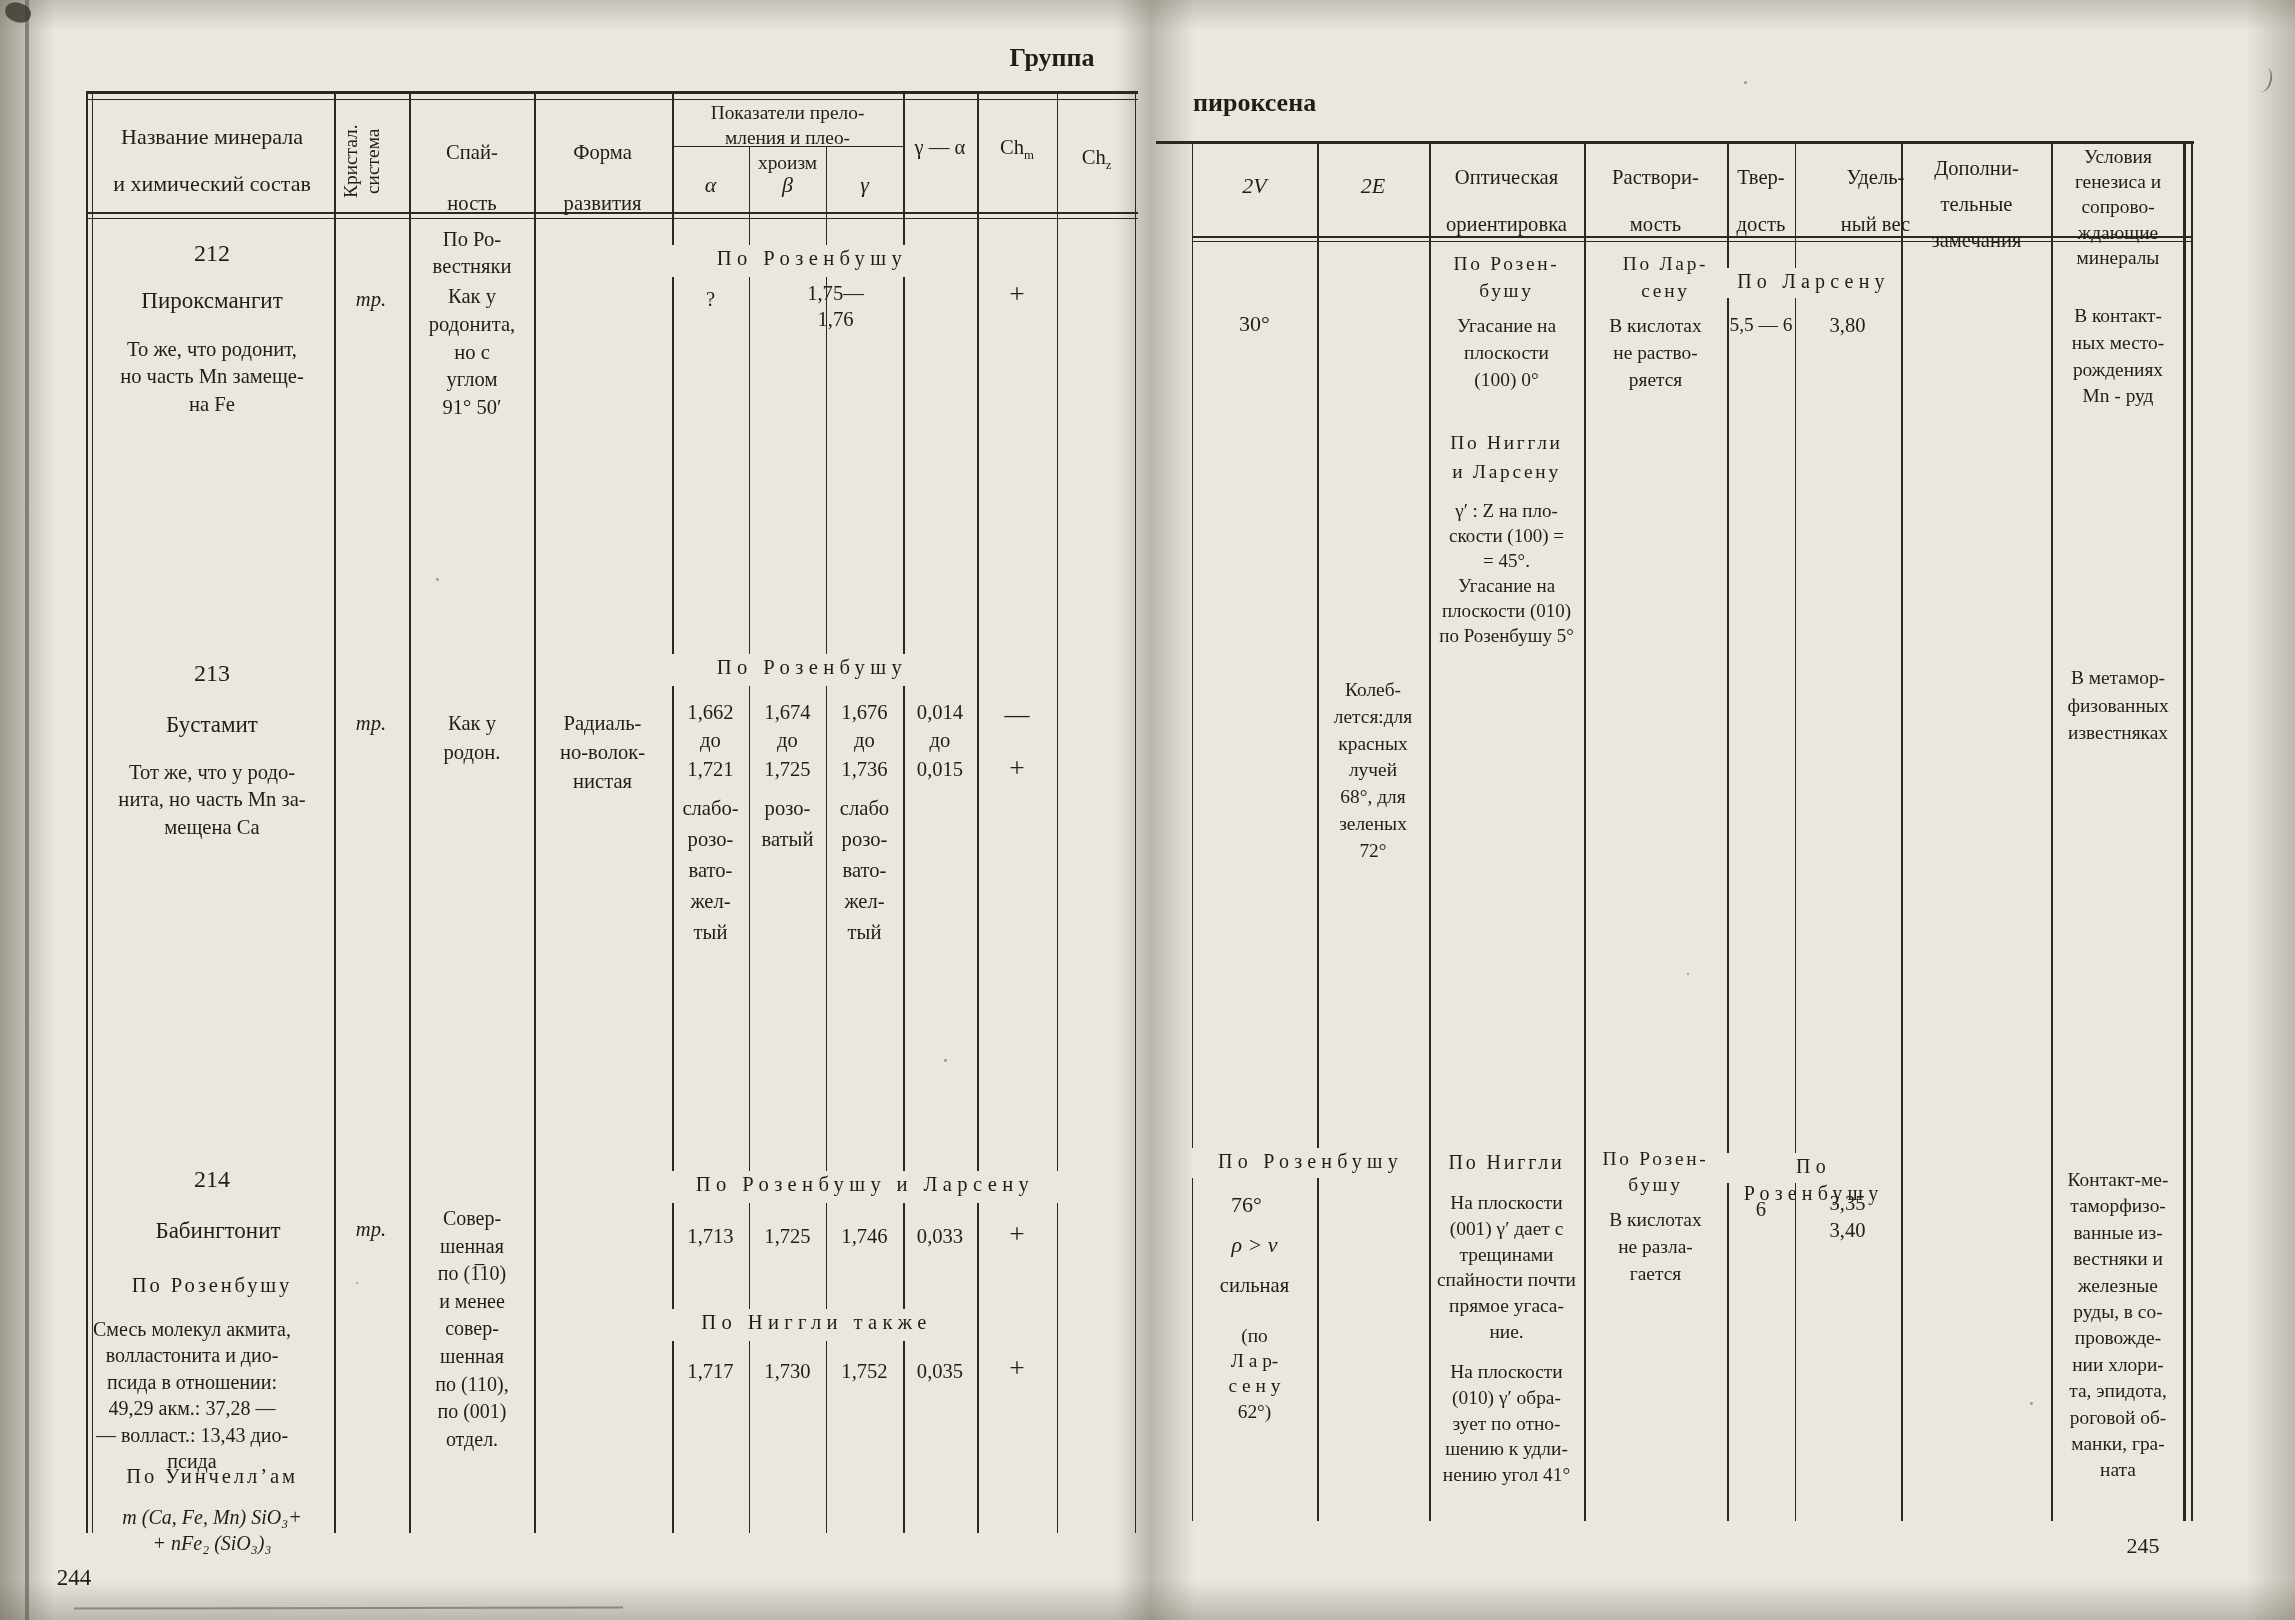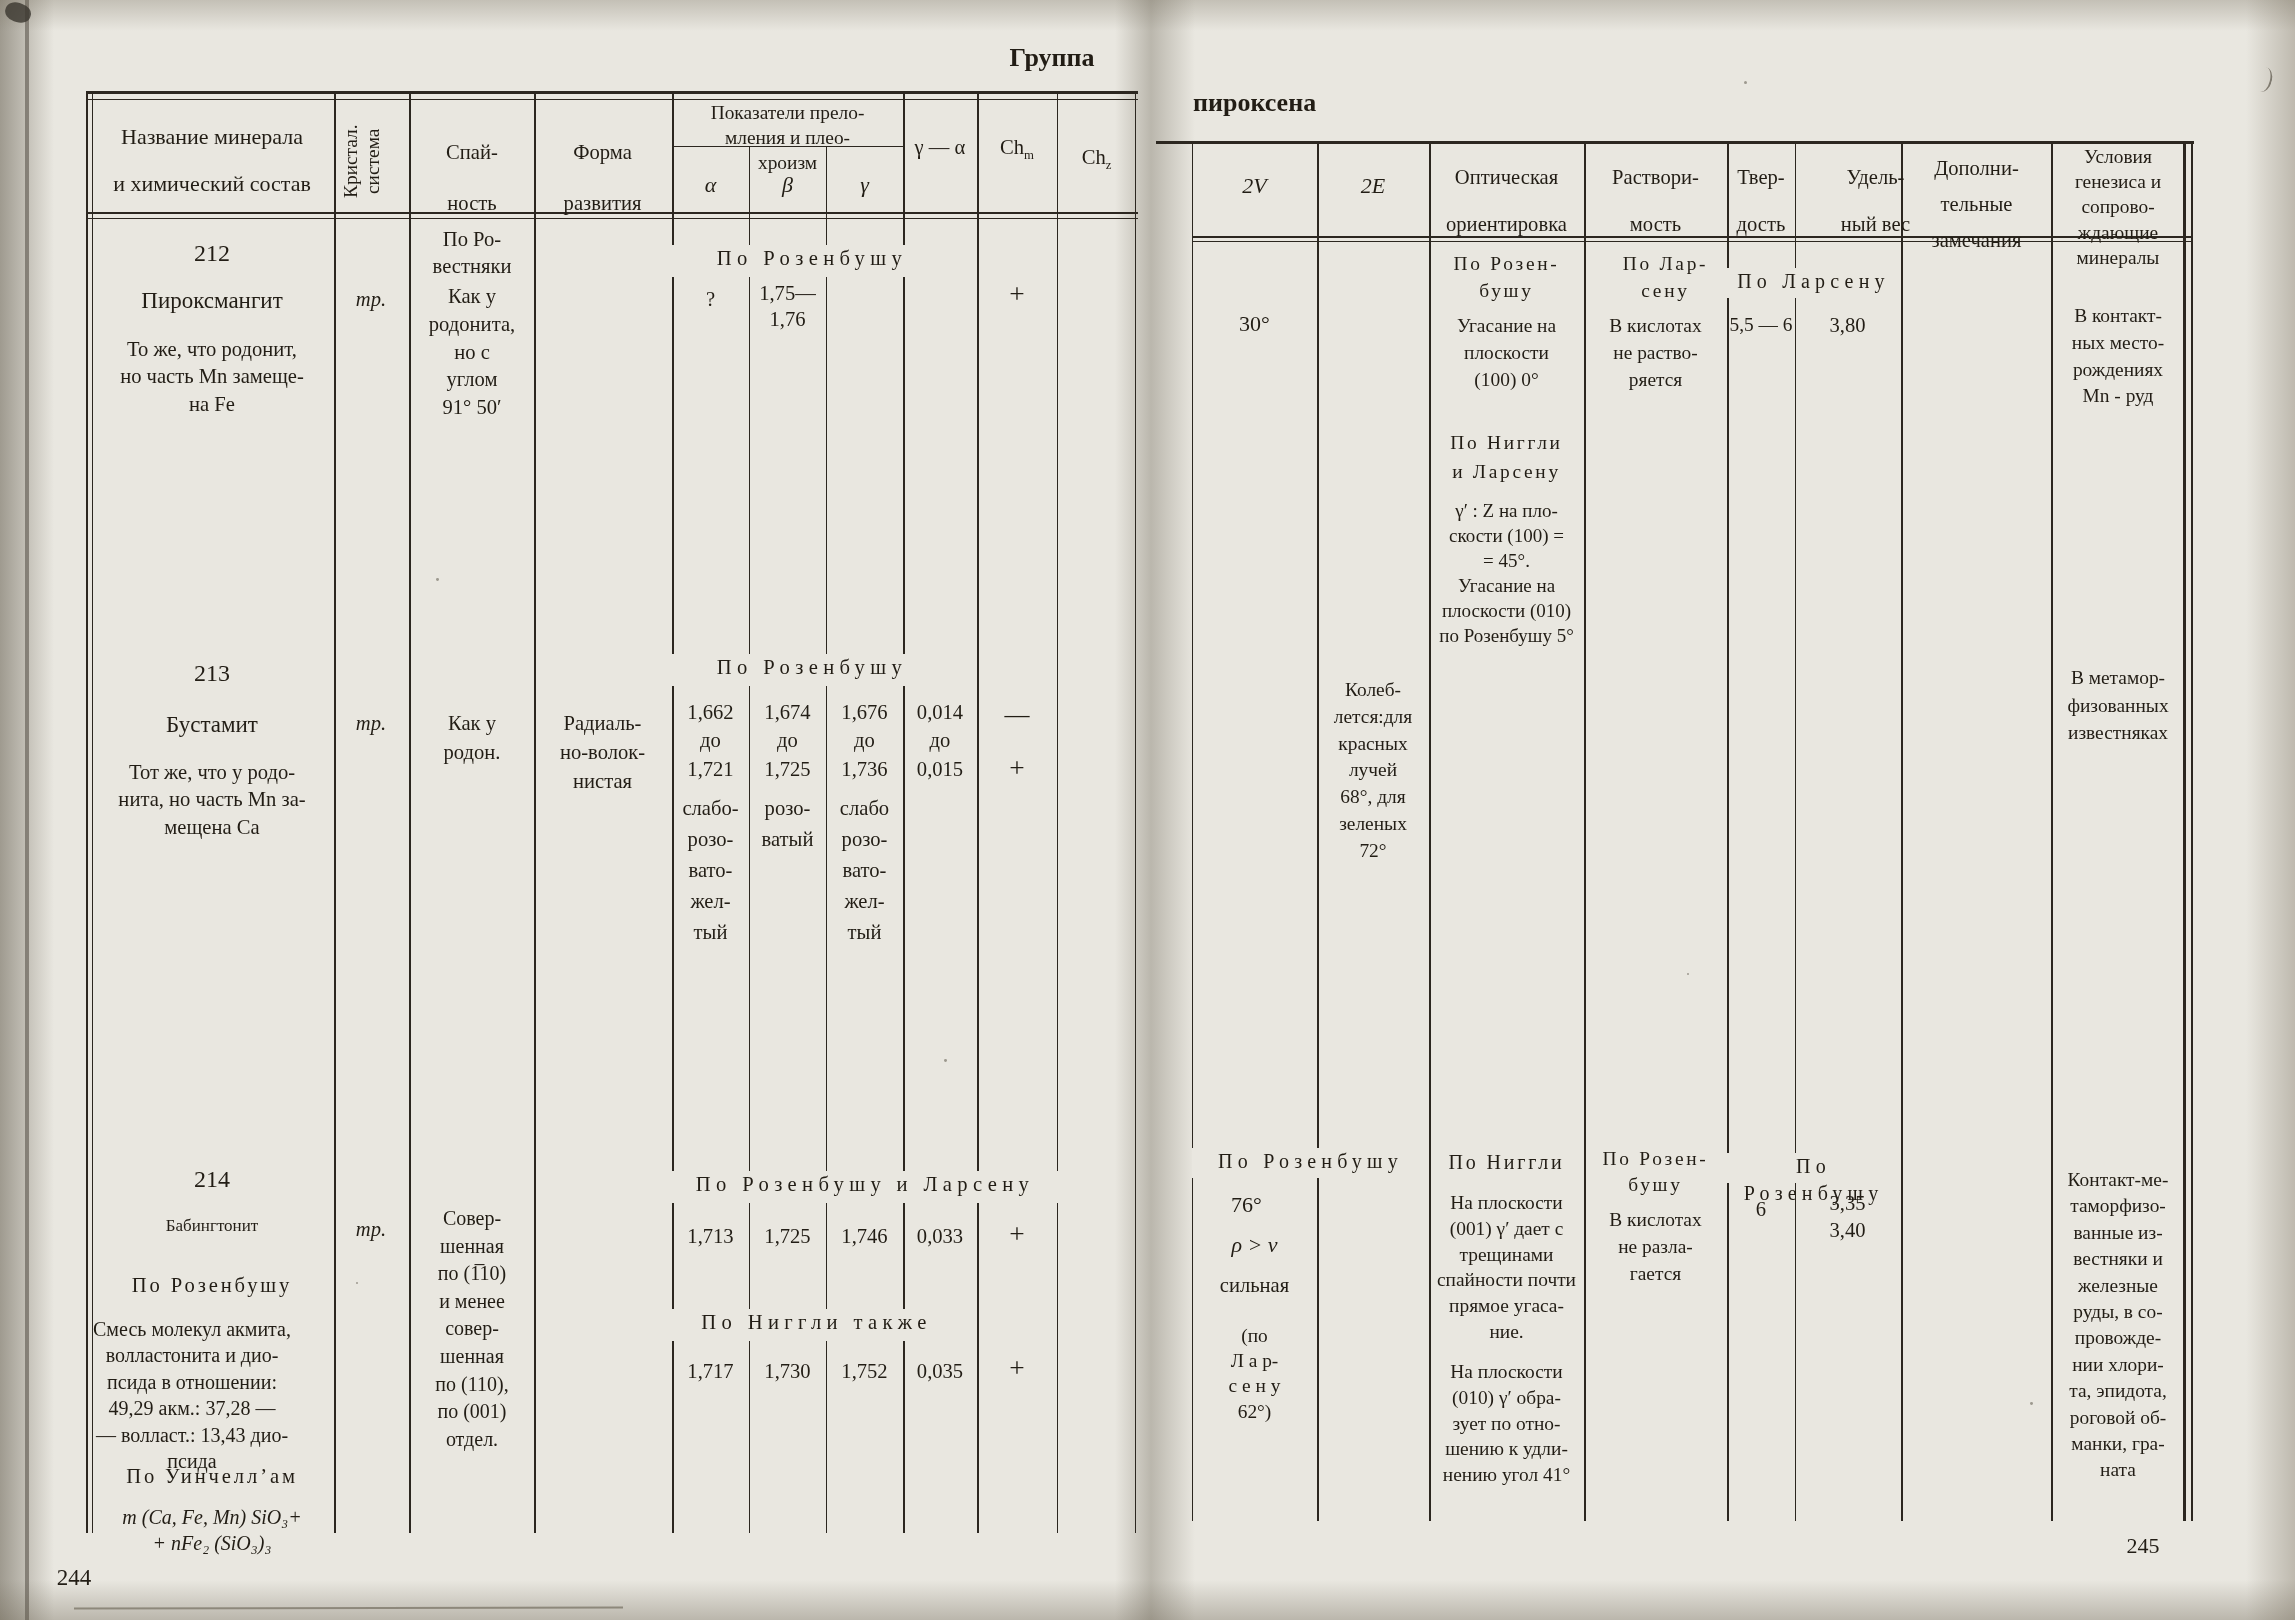--- a/index.html
+++ b/index.html
@@ -99,21 +99,21 @@
   <div class="cell it" style="left:334px;top:286px;width:74px;">тр.</div>
   <div class="cell" style="left:409px;top:226px;width:126px;line-height:1.3;">По Ро-
 вестняки</div>
   <div class="cell" style="left:409px;top:283px;width:126px;line-height:1.35;">Как у
 родонита,
 но с
 углом
 91° 50′</div>
   <div class="cell sp patch" style="left:672px;top:245px;width:280px;height:32px;">По Розенбушу</div>
   <div class="cell" style="left:672px;top:286px;width:77px;">?</div>
-  <div class="cell" style="left:749px;top:281px;width:77px;line-height:1.25;">1,75—
+  <div class="cell" style="left:749px;top:281px;width:77px;line-height:1.25;padding-left:48px;">1,75—
 1,76</div>
   <div class="cell" style="left:977px;top:276px;width:80px;font-size:27.4px;">+</div>
 
   <div class="cell" style="left:89px;top:657px;width:246px;font-size:24px;">213</div>
   <div class="cell" style="left:89px;top:709px;width:246px;font-size:23px;">Бустамит</div>
   <div class="cell" style="left:89px;top:759px;width:246px;line-height:1.33;">Тот же, что у родо-
 нита, но часть Mn за-
 мещена Ca</div>
   <div class="cell it" style="left:334px;top:710px;width:74px;">тр.</div>
   <div class="cell" style="left:409px;top:709px;width:126px;line-height:1.4;">Как у
@@ -143,21 +143,21 @@
 вато-
 жел-
 тый</div>
   <div class="cell" style="left:903px;top:698px;width:74px;line-height:1.38;">0,014
 до
 0,015</div>
   <div class="cell" style="left:977px;top:698px;width:80px;font-size:25px;">—</div>
   <div class="cell" style="left:977px;top:750px;width:80px;font-size:27.4px;">+</div>
 
   <div class="cell" style="left:89px;top:1163px;width:246px;font-size:24px;">214</div>
-  <div class="cell" style="left:89px;top:1215px;width:246px;font-size:17px;">Бабингтонит</div>
+  <div class="cell" style="left:89px;top:1215px;width:246px;font-size:23px;padding-left:6px;">Бабингтонит</div>
   <div class="cell sp-sm" style="left:89px;top:1272px;width:246px;">По Розенбушу</div>
   <div class="cell" style="left:89px;top:1316px;width:206px;font-size:20px;line-height:1.32;">Смесь молекул акмита,
 волластонита и дио-
 псида в отношении:
 49,29 акм.: 37,28 —
 — волласт.: 13,43 дио-
 псида</div>
   <div class="cell sp-sm" style="left:89px;top:1463px;width:246px;">По Уинчелл’ам</div>
   <div class="cell it" style="left:89px;top:1504px;width:246px;font-size:20px;line-height:1.3;">m (Ca, Fe, Mn) SiO₃+
 + nFe₂ (SiO₃)₃</div>

